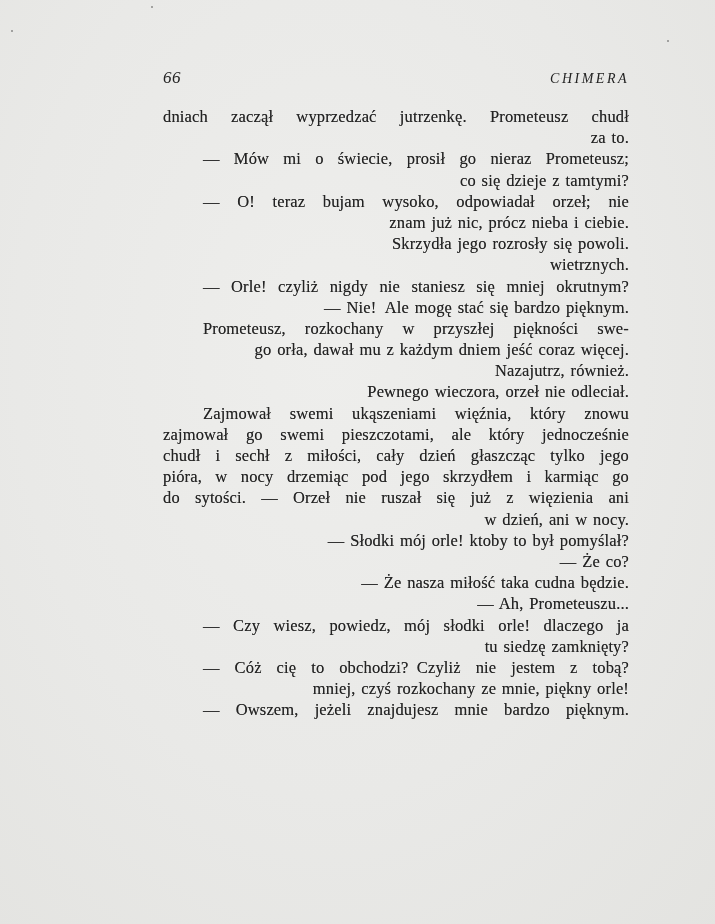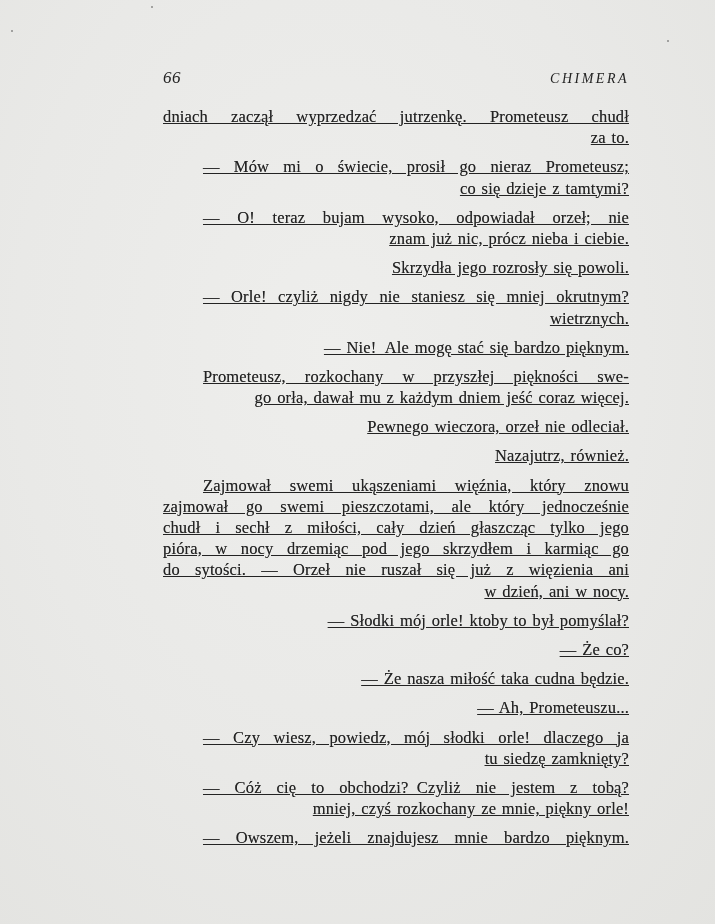--- a/index.html
+++ b/index.html
@@ -36,37 +36,35 @@
     letter-spacing: 2.5px;
     font-weight: 500;
   }
   .text-block {
     position: absolute;
     left: 163px;
     top: 106px;
     width: 466px;
     font-size: 16.5px;
     text-shadow: 0 0 0.4px rgba(35,35,35,0.55);
-    text-decoration: underline;
   }
   .line {
     height: 21.2px;
     line-height: 21.2px;
     letter-spacing: 0.15px;
     word-spacing: 1.5px;
     text-align: right;
     white-space: normal;
   }
   .line.full {
     text-align: justify;
     text-align-last: justify;
   }
   .line.indent {
     padding-left: 40px;
-    margin-top: 8px;
   }
   .speck {
     position: absolute;
     border-radius: 50%;
     background: #8a8a88;
   }
 </style>
 </head>
 <body>
 
@@ -81,27 +79,27 @@
   </header>
 
   <main class="text-block">
       <div class="line full">dniach zaczął wyprzedzać jutrzenkę. Prometeusz chudł</div>
       <div class="line">za to.</div>
       <div class="line indent full">— Mów mi o świecie, prosił go nieraz Prometeusz;</div>
       <div class="line">co się dzieje z tamtymi?</div>
       <div class="line indent full">— O! teraz bujam wysoko, odpowiadał orzeł; nie</div>
       <div class="line">znam już nic, prócz nieba i ciebie.</div>
       <div class="line indent">Skrzydła jego rozrosły się powoli.</div>
+      <div class="line">wietrznych.</div>
       <div class="line indent full">— Orle! czyliż nigdy nie staniesz się mniej okrutnym?</div>
-      <div class="line">wietrznych.</div>
       <div class="line indent">— Nie! Ale mogę stać się bardzo pięknym.</div>
       <div class="line indent full">Prometeusz, rozkochany w przyszłej piękności swe-</div>
       <div class="line">go orła, dawał mu z każdym dniem jeść coraz więcej.</div>
+      <div class="line indent">Nazajutrz, również.</div>
       <div class="line indent">Pewnego wieczora, orzeł nie odleciał.</div>
-      <div class="line indent">Nazajutrz, również.</div>
       <div class="line indent full">Zajmował swemi ukąszeniami więźnia, który znowu</div>
       <div class="line full">zajmował go swemi pieszczotami, ale który jednocześnie</div>
       <div class="line full">chudł i sechł z miłości, cały dzień głaszcząc tylko jego</div>
       <div class="line full">pióra, w nocy drzemiąc pod jego skrzydłem i karmiąc go</div>
       <div class="line full">do sytości. — Orzeł nie ruszał się już z więzienia ani</div>
       <div class="line">w dzień, ani w nocy.</div>
       <div class="line indent">— Słodki mój orle! ktoby to był pomyślał?</div>
       <div class="line indent">— Że co?</div>
       <div class="line indent">— Że nasza miłość taka cudna będzie.</div>
       <div class="line indent">— Ah, Prometeuszu...</div>

